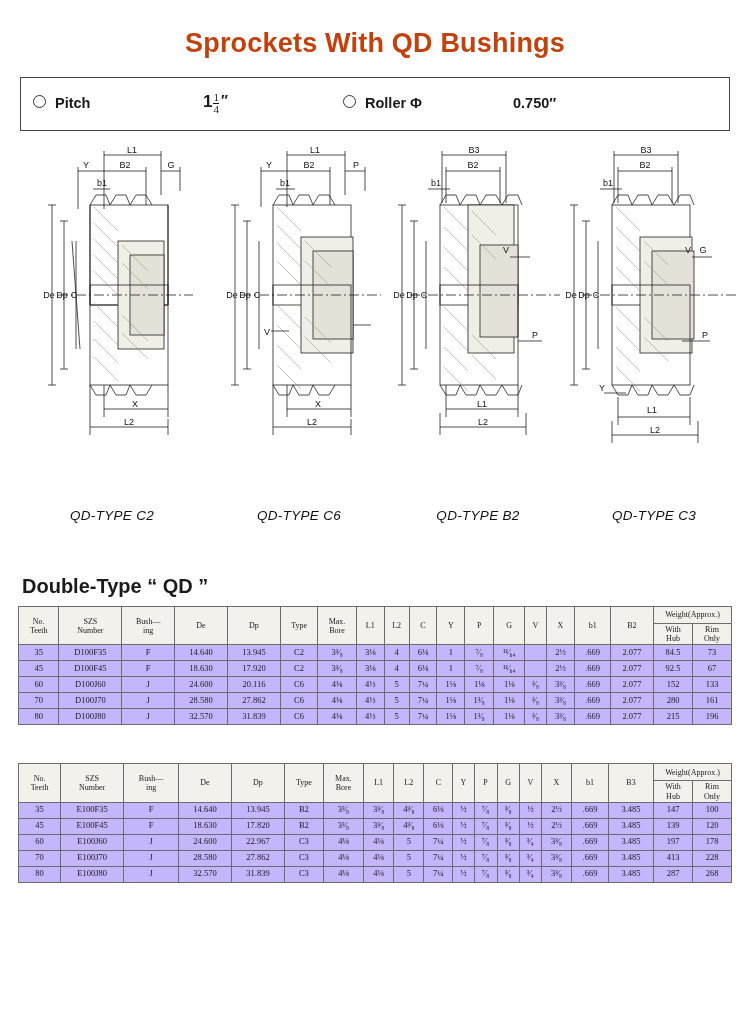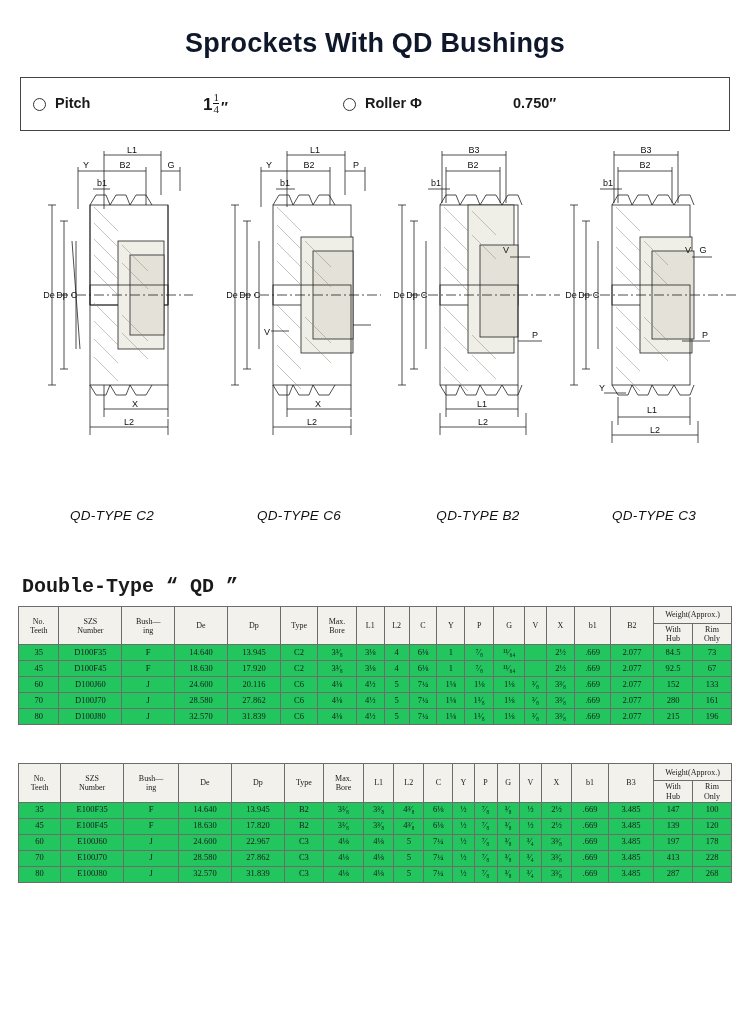--- a/index.html
+++ b/index.html
@@ -17,38 +17,38 @@
   }
 
   
   .page-title {
     text-align: center;
     font-family: "Liberation Sans", sans-serif;
     font-weight: bold;
     font-size: 27px;
     letter-spacing: 0.2px;
     padding-top: 28px;
-    color: #0f172a;
+    color: #c2410c;
   }
 
   
   .spec-box {
     margin: 18px 20px 0 20px;
     border: 1px solid #444;
     padding: 10px 12px 12px 12px;
     box-sizing: border-box;
   }
   .spec-row {
     display: flex;
     align-items: center;
     height: 30px;
   }
   .spec-item {
     display: flex;
-    align-items: flex-end;
+    align-items: flex-start;
     white-space: nowrap;
   }
   .bullet {
     width: 11px;
     height: 11px;
     border: 1.5px solid #333;
     border-radius: 50%;
     display: inline-block;
     margin-right: 9px;
     flex: 0 0 auto;
@@ -95,34 +95,34 @@
     text-align: center;
     font-family: "Liberation Sans", sans-serif;
     font-style: italic;
     font-size: 13.5px;
     color: #111;
     letter-spacing: 0.3px;
   }
 
   
   .section-heading {
-    font-family: Liberation Mono, monospace;
+    font-family: Liberation Sans, sans-serif;
     font-weight: bold;
     font-size: 20px;
     margin: 0 0 8px 22px;
   }
   .tbl-wrap { margin: 0 18px; }
 
   
   table.data {
     border-collapse: collapse;
     width: 100%;
     font-family: "Liberation Serif", serif;
     font-size: 8.5px;
-    background: #22c55e;
+    background: #c4b5fd;
   }
   table.data th, table.data td {
     border: 1px solid #6c6c6c;
     text-align: center;
     padding: 1px 2px;
     line-height: 1.15;
   }
   table.data thead th {
     font-weight: normal;
     font-size: 8px;

